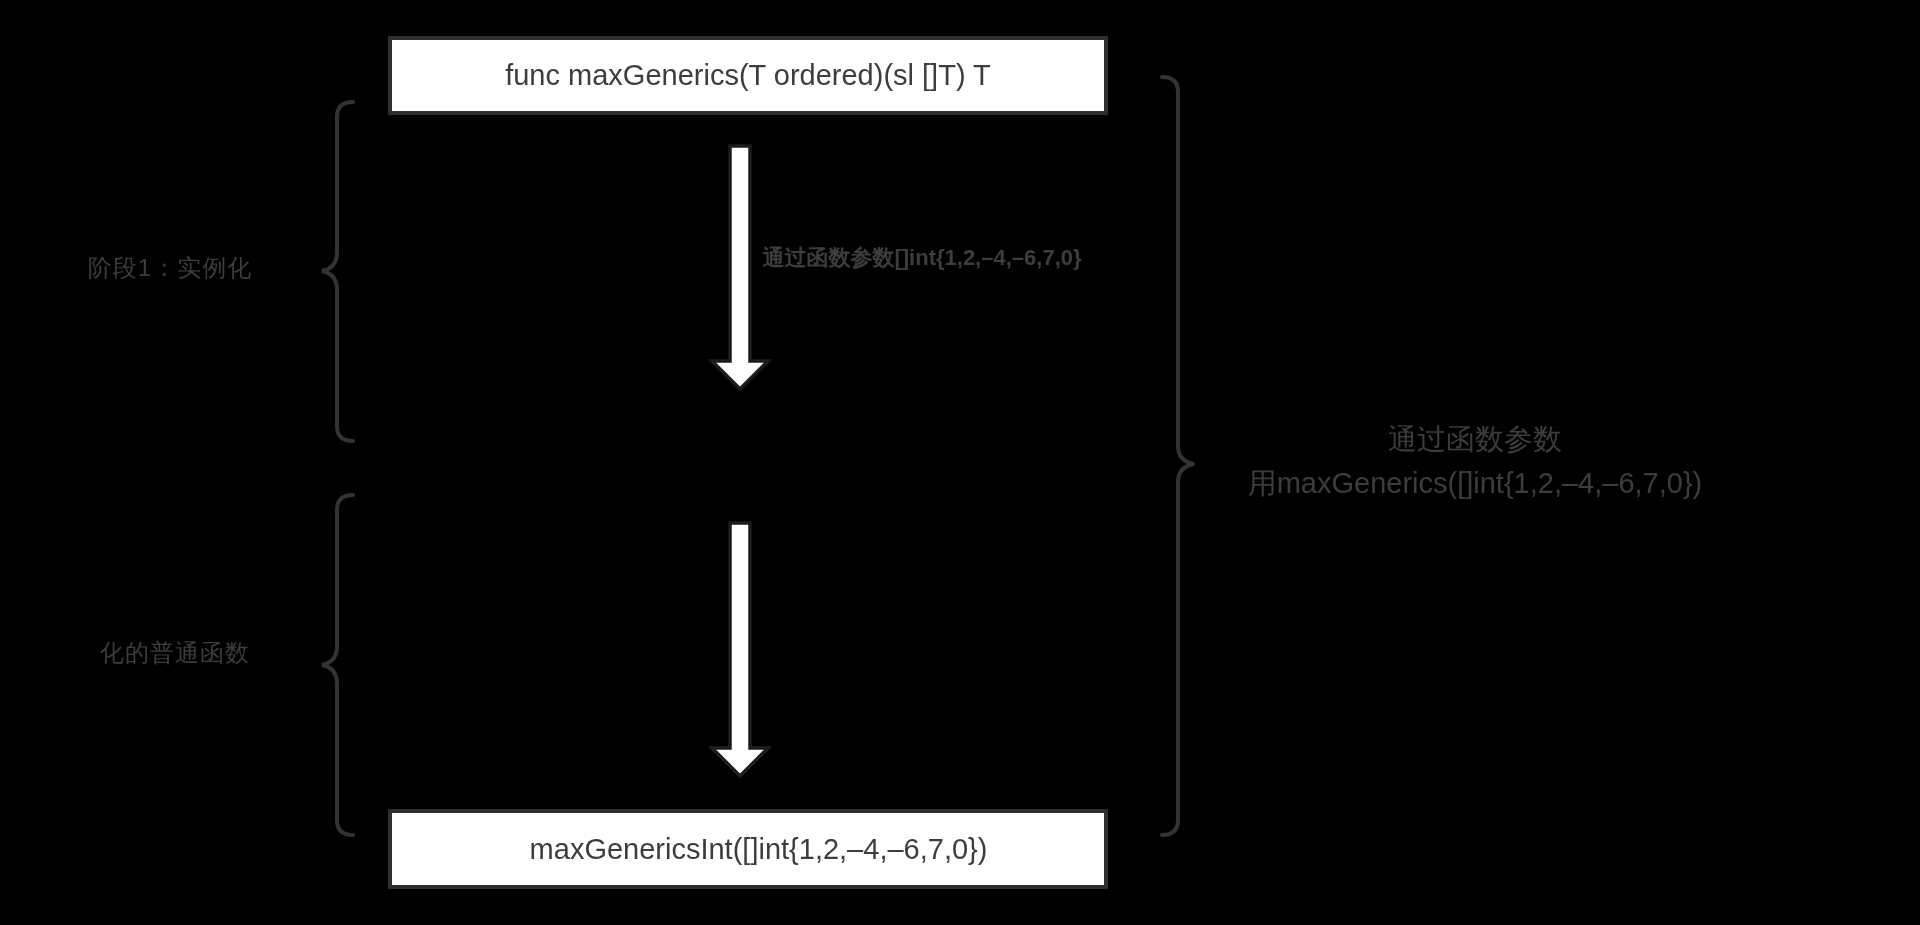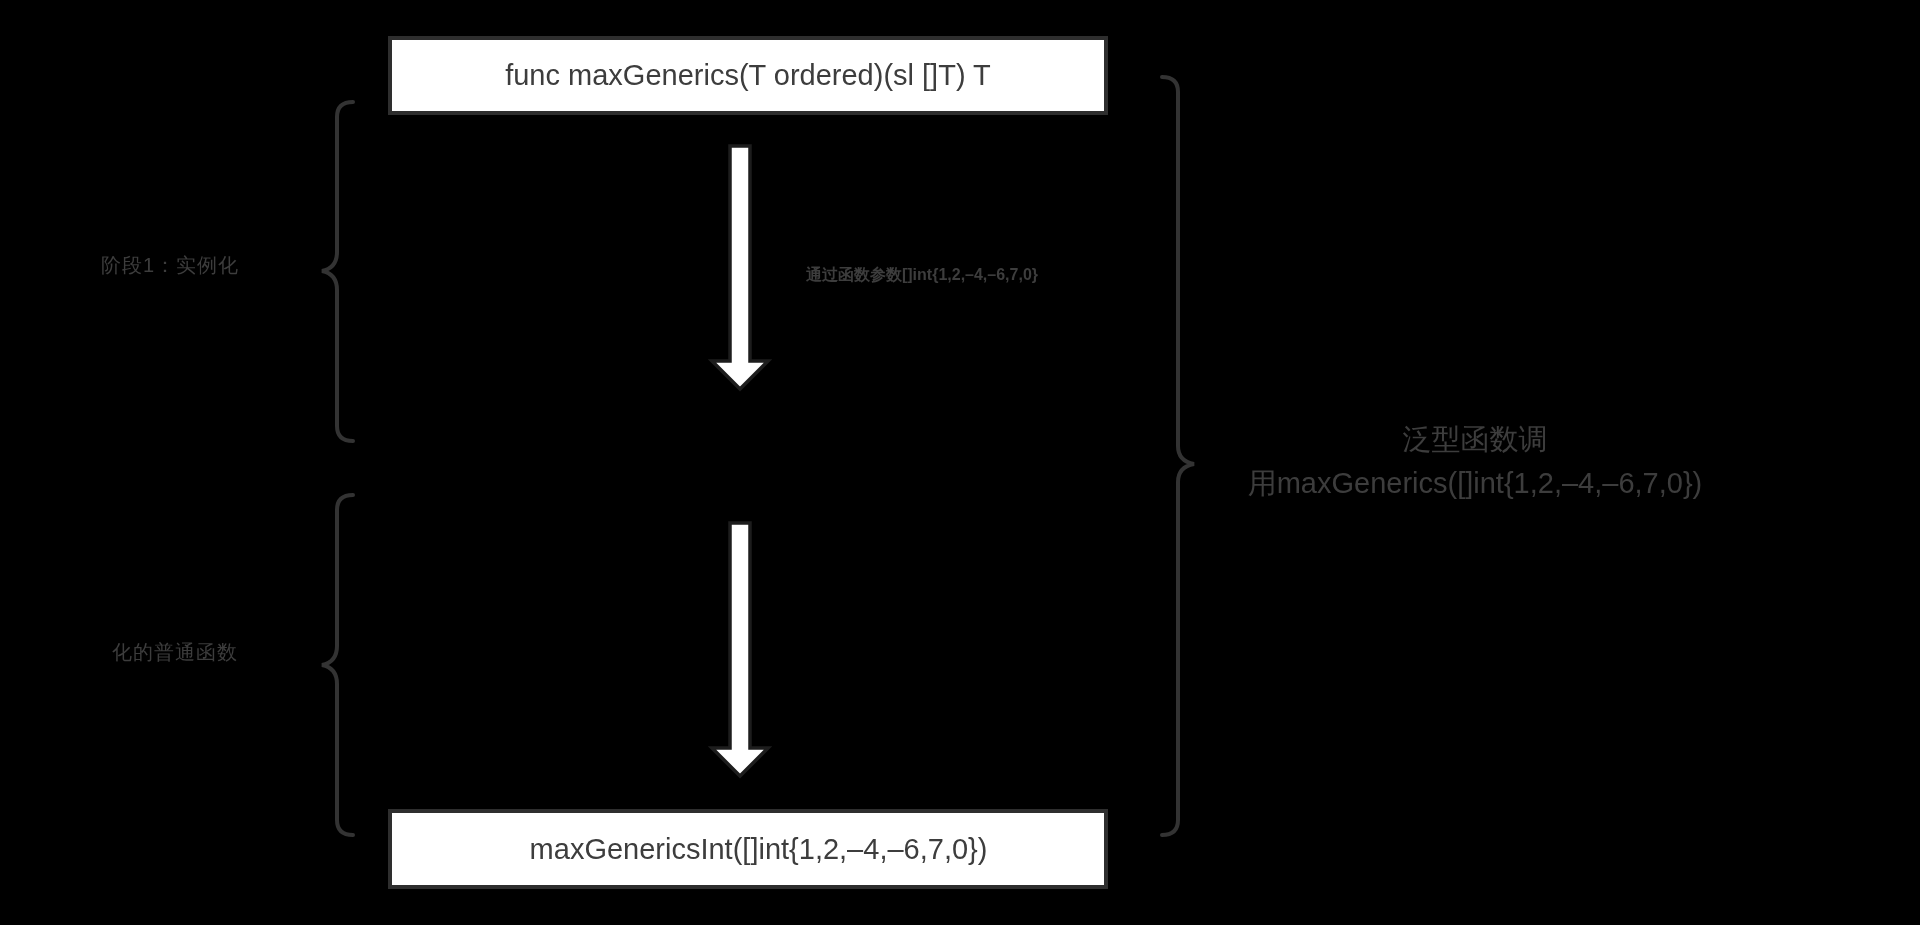--- a/index.html
+++ b/index.html
@@ -32,31 +32,31 @@
     white-space:nowrap;
   }
   #top-box{top:36px;height:79px;}
   #mid-box{top:414px;height:80px;}
   #bottom-box{top:809px;height:80px;padding-left:21px;}
   .brace{fill:none;stroke:var(--brace-stroke);stroke-width:4;stroke-linecap:round;}
   .arrow{fill:var(--arrow-fill);stroke:var(--arrow-outline);stroke-width:3.5;stroke-linejoin:miter;}
   .stage-label{
     position:absolute;
     color:var(--label-text);
-    font-size:20px;
+    font-size:24px;
     text-align:center;
     letter-spacing:1px;
   }
   #stage1-label{left:30px;top:252px;width:280px;}
   #stage2-label{left:25px;top:630px;width:300px;line-height:45px;}
   #right-label{left:1230px;top:417px;width:490px;line-height:44px;font-size:29px;letter-spacing:0;}
   #annotation{
-    position:absolute;left:742px;top:258px;width:360px;
+    position:absolute;left:742px;top:241px;width:360px;
     text-align:center;
-    font-size:16px;font-weight:600;line-height:34px;
+    font-size:22px;font-weight:600;line-height:34px;
     color:var(--label-text);
   }
 </style>
 </head>
 <body>
 
 <div id="canvas">
 
   <svg id="shapes" viewBox="0 0 1920 925" xmlns="http://www.w3.org/2000/svg">
 
@@ -84,17 +84,17 @@
     <div>通过函数参数[]int{1,2,–4,–6,7,0}</div>
   </div>
 
   <div class="stage-label" id="stage1-label">阶段1：实例化</div>
 
   <div class="stage-label" id="stage2-label">
     <div>化的普通函数</div>
   </div>
 
   <div class="stage-label" id="right-label">
-    <div>泛型函数调</div>
+    <div>通过函数参数</div>
     <div>用maxGenerics([]int{1,2,–4,–6,7,0})</div>
   </div>
 
 </div>
 
 </body></html>

